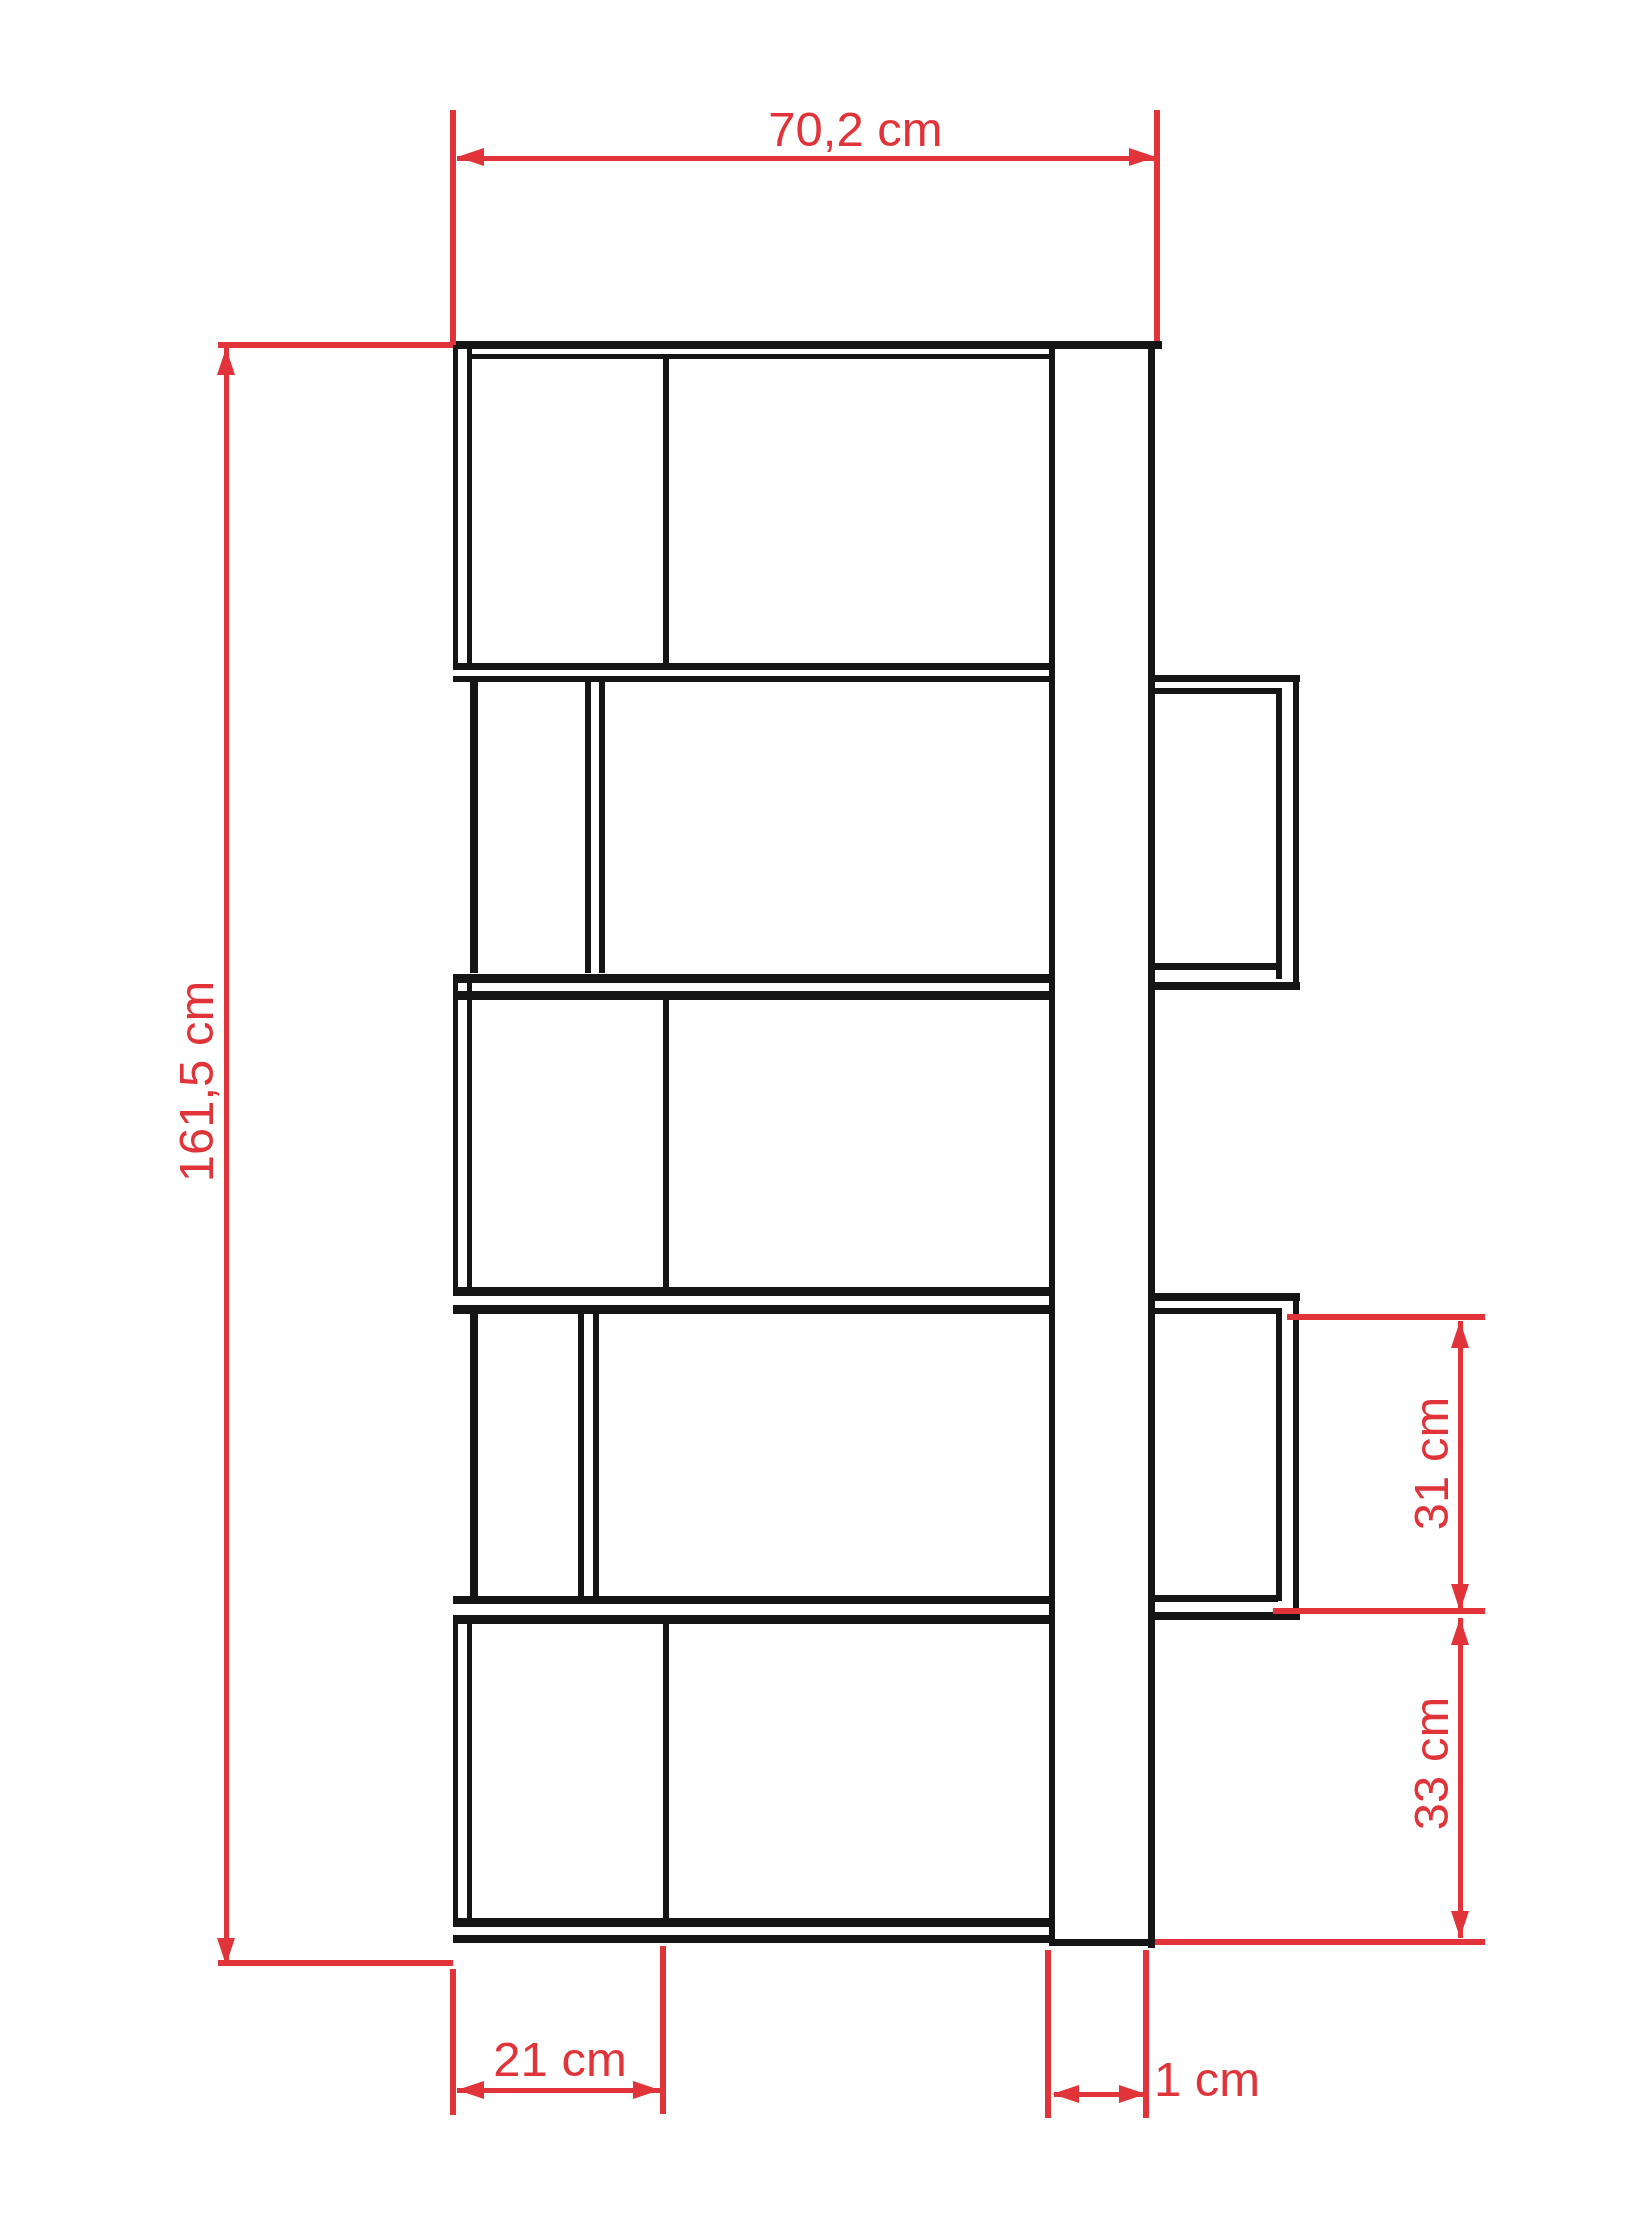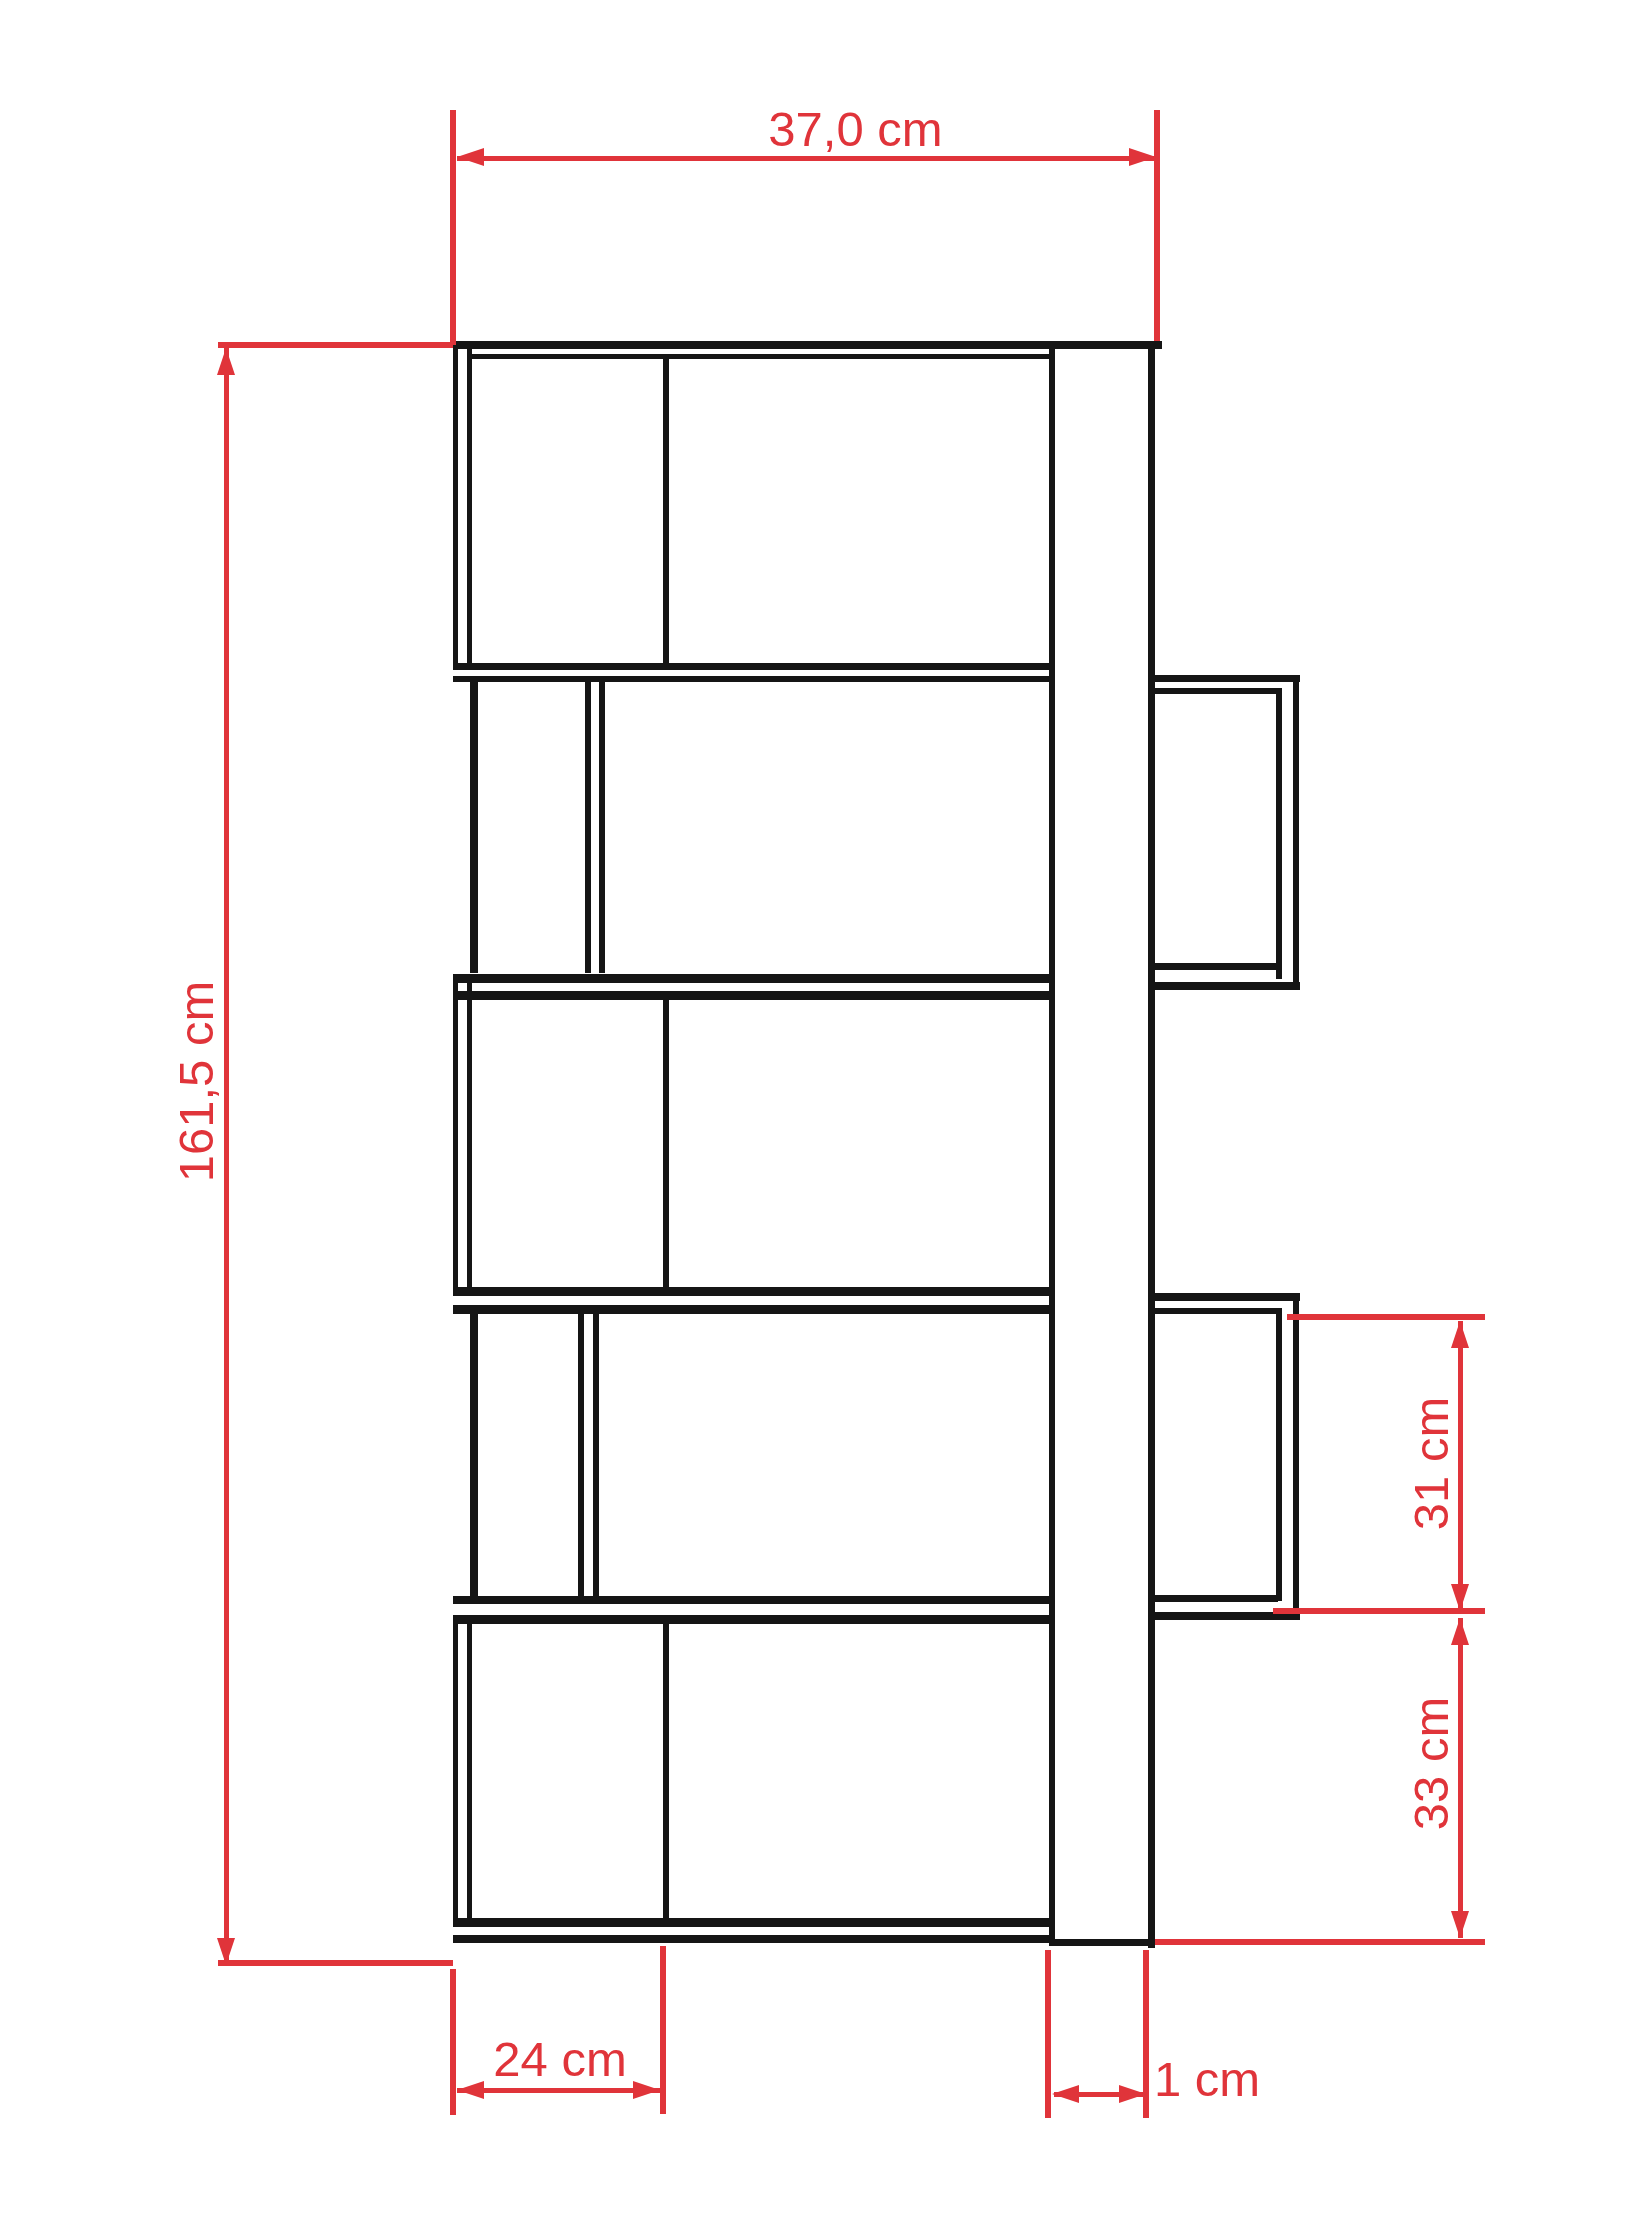--- a/index.html
+++ b/index.html
@@ -87,21 +87,21 @@
   <div class="blk" style="left:1293px;top:1293px;width:6.4px;height:327px"></div>
   <div class="blk" style="left:1276px;top:1308px;width:5.7px;height:293px"></div>
   <div class="blk" style="left:1154px;top:1595px;width:124px;height:7px"></div>
   <div class="blk" style="left:1154px;top:1612px;width:146px;height:7.8px"></div>
 
   <div class="red" style="left:450px;top:110px;width:5.7px;height:235px"></div>
   <div class="red" style="left:1154px;top:110px;width:5.7px;height:231px"></div>
   <div class="red" style="left:457px;top:156px;width:699px;height:5px"></div>
   <div class="arr arr-left" style="left:457px;top:148px"></div>
   <div class="arr arr-right" style="left:1129px;top:148px"></div>
-  <div class="dim-label" style="left:714px;top:99px;width:283px;height:59px">37,0 cm</div>
+  <div class="dim-label" style="left:714px;top:99px;width:283px;height:59px">70,2 cm</div>
 
   <div class="red" style="left:218px;top:342px;width:235px;height:5.7px"></div>
   <div class="red" style="left:218px;top:1960px;width:235px;height:5.7px"></div>
   <div class="red" style="left:224px;top:348px;width:5px;height:1617px"></div>
   <div class="arr arr-up" style="left:217px;top:348px"></div>
   <div class="arr arr-down" style="left:217px;top:1938px"></div>
   <div class="dim-label rot" style="left:47px;top:1052px;width:297px;height:59px">161,5 cm</div>
 
   <div class="red" style="left:1287px;top:1314px;width:198px;height:5.7px"></div>
   <div class="red" style="left:1273px;top:1608px;width:212px;height:5.7px"></div>
@@ -114,21 +114,21 @@
   <div class="red" style="left:1458px;top:1618px;width:5px;height:320px"></div>
   <div class="arr arr-up" style="left:1451px;top:1618px"></div>
   <div class="arr arr-down" style="left:1451px;top:1911px"></div>
   <div class="dim-label rot" style="left:1338px;top:1734px;width:184px;height:59px">33 cm</div>
 
   <div class="red" style="left:450px;top:1969px;width:5.7px;height:146px"></div>
   <div class="red" style="left:660px;top:1946px;width:5.7px;height:168px"></div>
   <div class="red" style="left:457px;top:2088px;width:205px;height:5px"></div>
   <div class="arr arr-left" style="left:457px;top:2081px"></div>
   <div class="arr arr-right" style="left:633px;top:2081px"></div>
-  <div class="dim-label" style="left:454px;top:2031px;width:212px;height:55px">24 cm</div>
+  <div class="dim-label" style="left:454px;top:2031px;width:212px;height:55px">21 cm</div>
 
   <div class="red" style="left:1045px;top:1950px;width:5.7px;height:168px"></div>
   <div class="red" style="left:1143px;top:1950px;width:5.7px;height:168px"></div>
   <div class="red" style="left:1054px;top:2092px;width:92px;height:5px"></div>
   <div class="arr arr-left" style="left:1052px;top:2085px"></div>
   <div class="arr arr-right" style="left:1119px;top:2085px"></div>
   <div class="dim-label" style="left:1154px;top:2049px;width:212px;height:59px;justify-content:flex-start">1 cm</div>
 
 </div>
 

